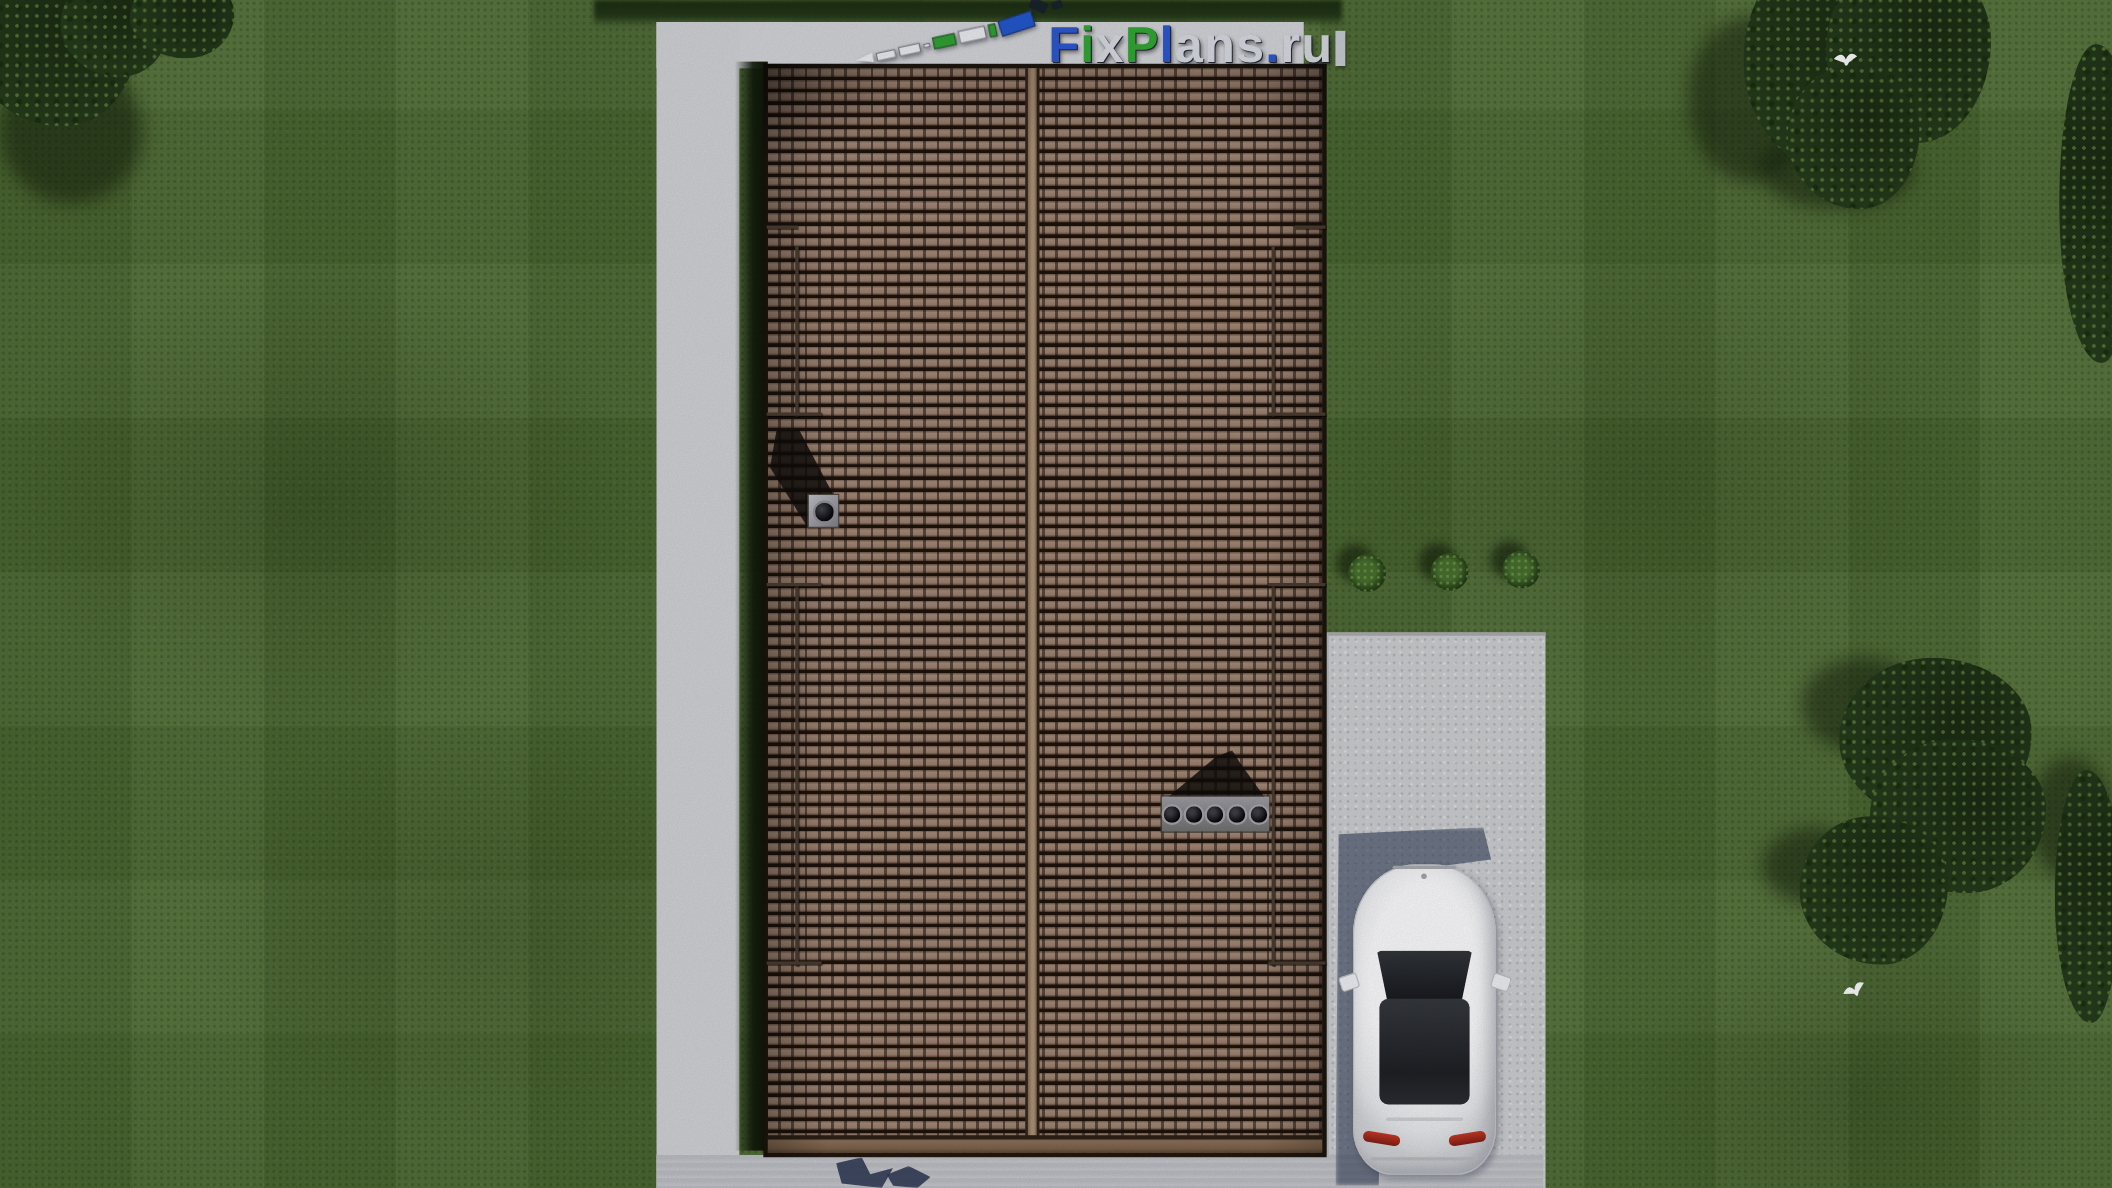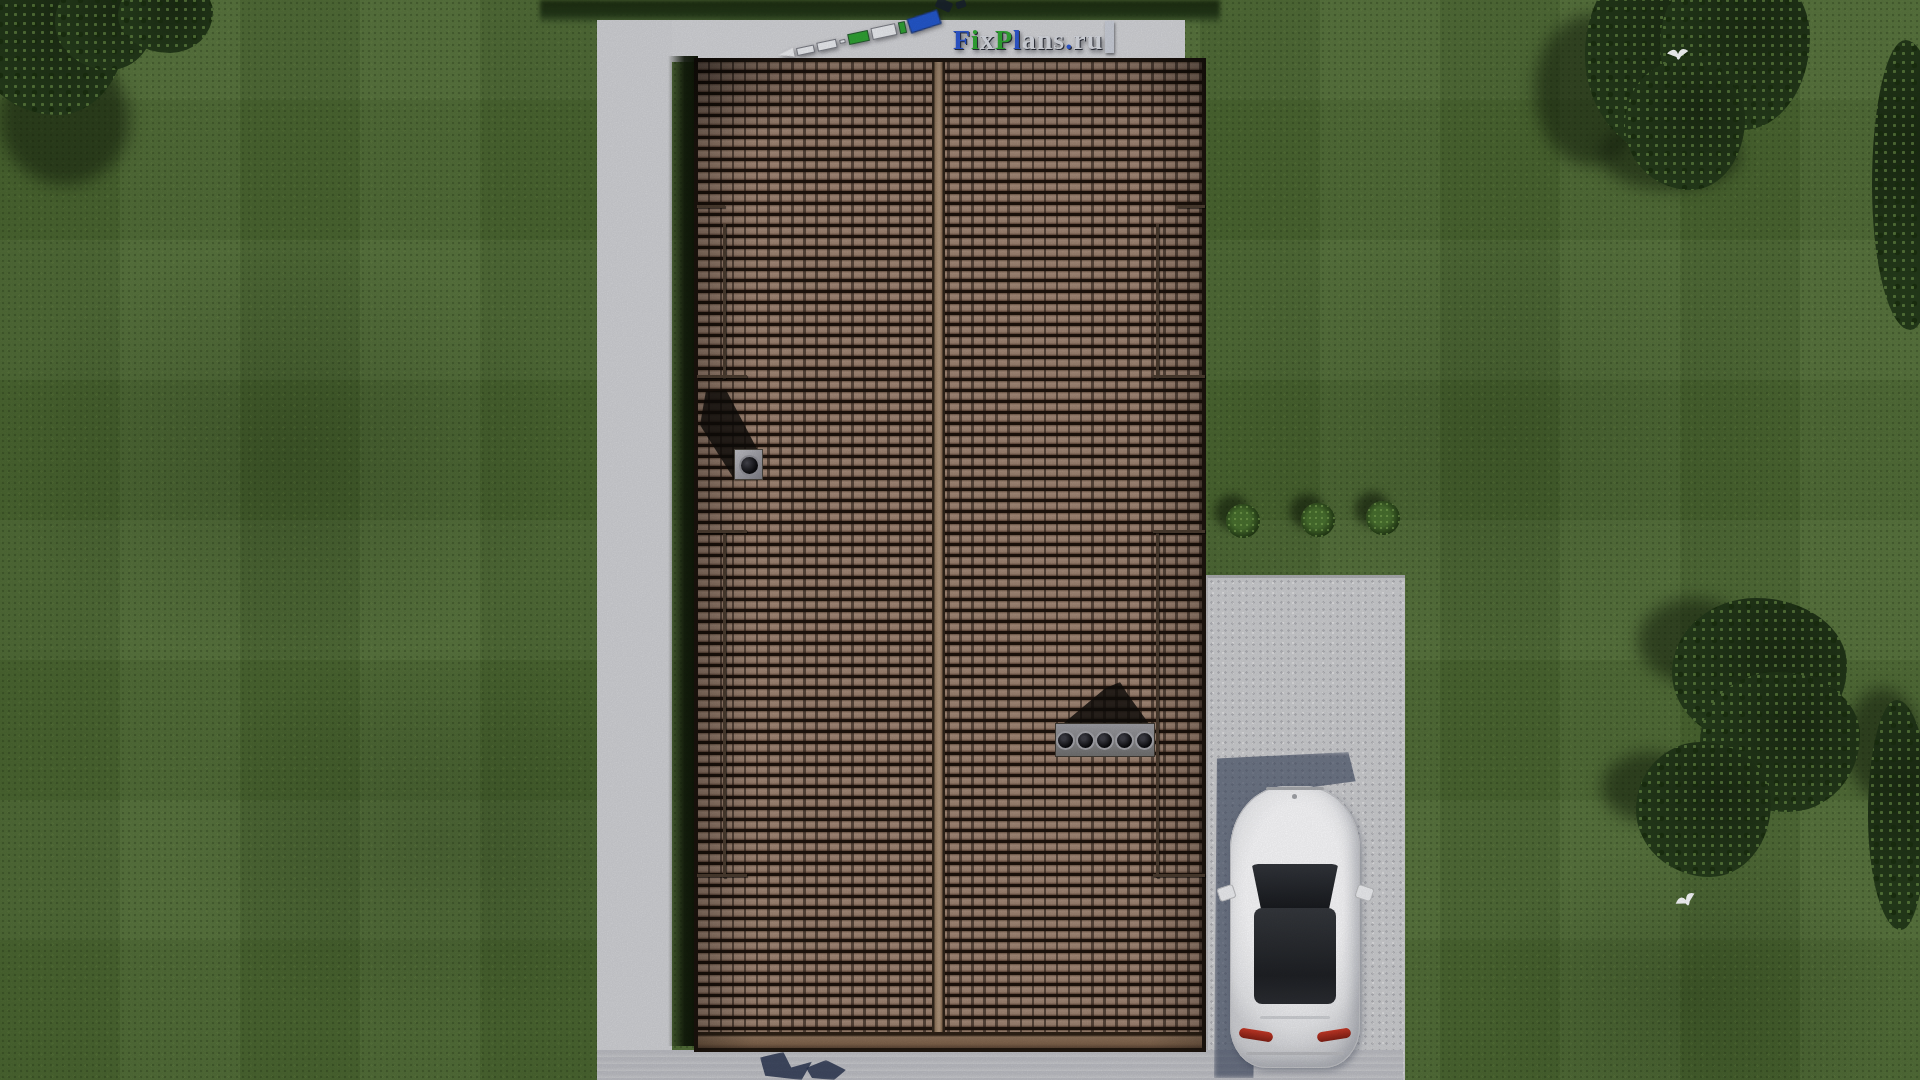--- a/index.html
+++ b/index.html
@@ -75,23 +75,23 @@
     background:linear-gradient(135deg,#bcbcc2,#7d7d85);border:1px solid #4a463f;}
   #chimney-pipe{position:absolute;left:4px;top:5px;width:17px;height:17px;border-radius:50%;
     border:2px solid #8d8d94;background:radial-gradient(circle at 35% 35%, #44444c, #0b0b0e 65%);}
   #vents{left:1055px;top:723px;width:98px;height:32px;display:flex;align-items:center;
     justify-content:space-around;background:linear-gradient(180deg,#9b9ba1,#6e6e6e);
     border:1px solid #3f3a33;}
   .vent-pipe{width:19px;height:19px;border-radius:50%;border:2px solid #a2a2a8;box-sizing:border-box;
     background:radial-gradient(circle at 38% 35%, #3c3c44 15%, #07070a 70%);}
 
   
-  #logo{left:953px;top:18px;height:46px;font-size:28px;font-weight:bold;letter-spacing:1px;
+  #logo{left:953px;top:18px;height:46px;font-size:46px;font-weight:bold;letter-spacing:1px;
     line-height:44px;white-space:nowrap;opacity:.97;
-    text-shadow:1px 1px 0 rgba(22,25,35,.9), 2px 3px 4px rgba(8,10,16,.55);font-family:Liberation Serif, serif;}
+    text-shadow:1px 1px 0 rgba(22,25,35,.9), 2px 3px 4px rgba(8,10,16,.55);}
   #logo .endblock{display:inline-block;width:9px;height:32px;background:#c6cad4;
     margin-left:2px;vertical-align:-4px;box-shadow:1px 2px 3px rgba(8,10,16,.5);}
   #ruler{left:779px;top:24px;width:176px;height:36px;display:flex;align-items:flex-end;gap:3px;
     transform:rotate(-12deg);transform-origin:0 100%;filter:drop-shadow(1px 2px 2px rgba(10,12,18,.45));}
   #ruler .seg{border:1px solid rgba(28,30,40,.55);box-sizing:border-box;}
   .seg-white{background:#e5e7eb;}
   .seg-green{background:#2f9e33;}
   .seg-blue{background:#2356c8;}
   #ruler .tip{width:0;height:0;border-top:4px solid transparent;border-bottom:5px solid transparent;
     border-right:16px solid #e8e9ec;}

